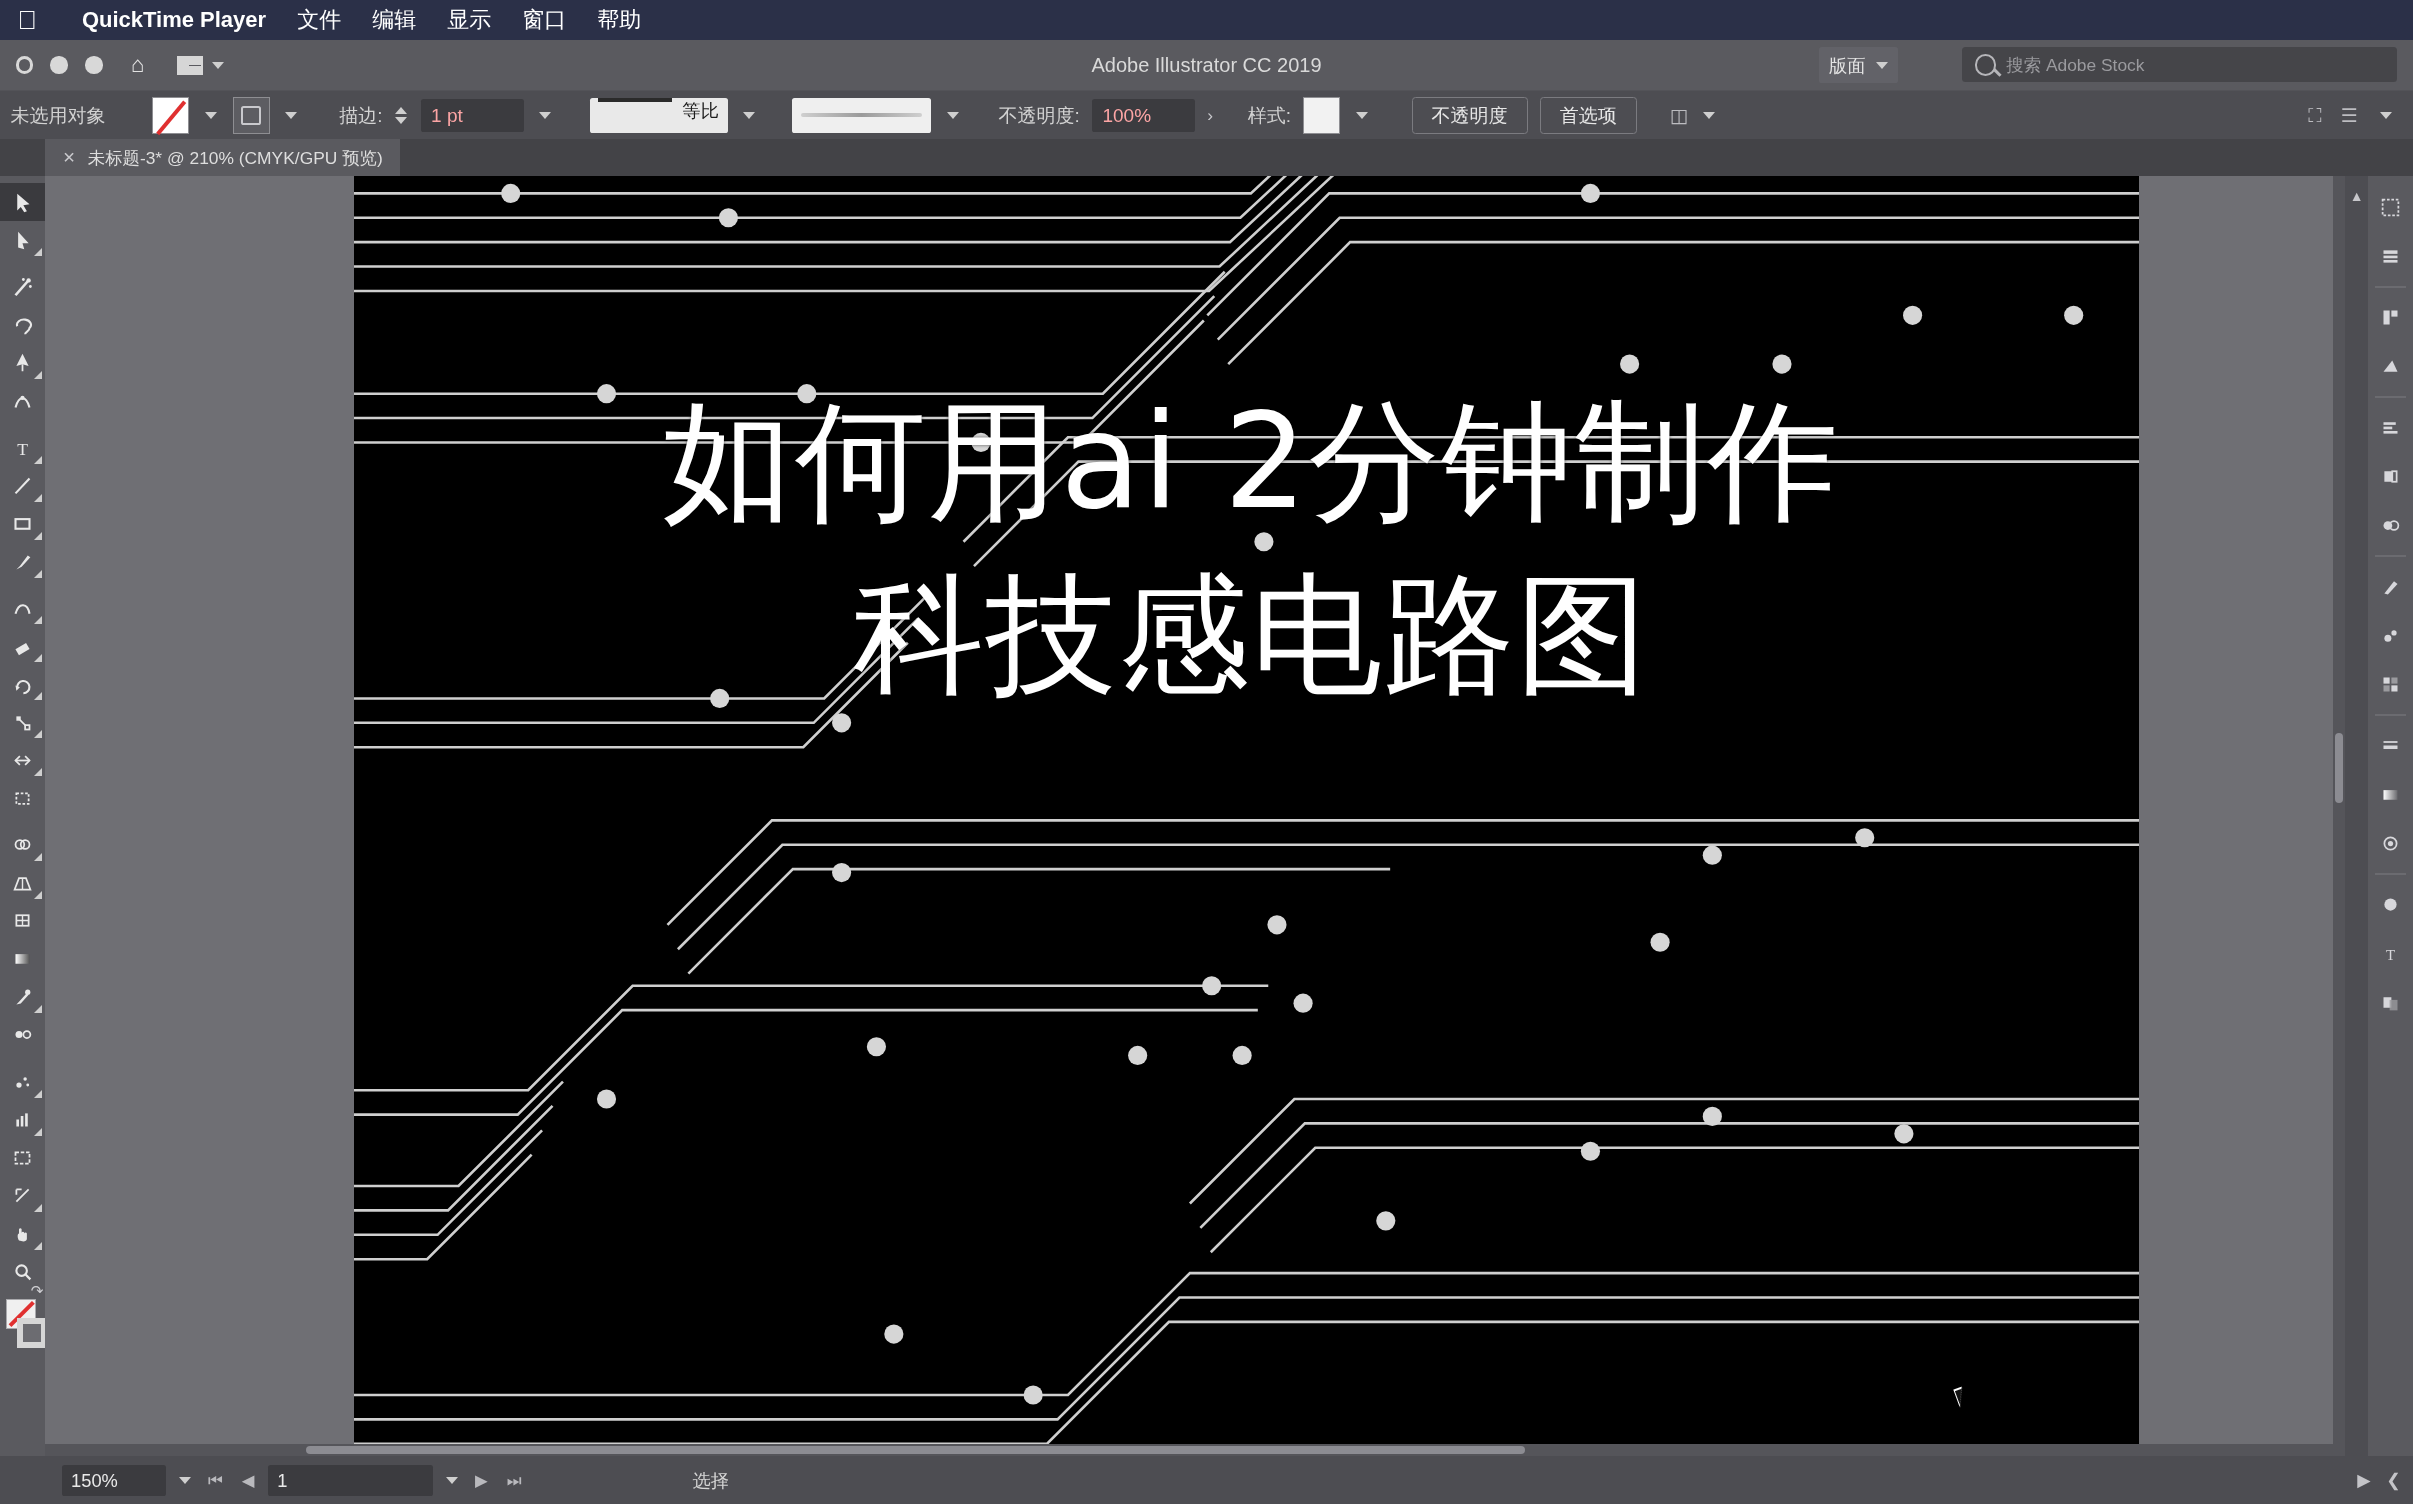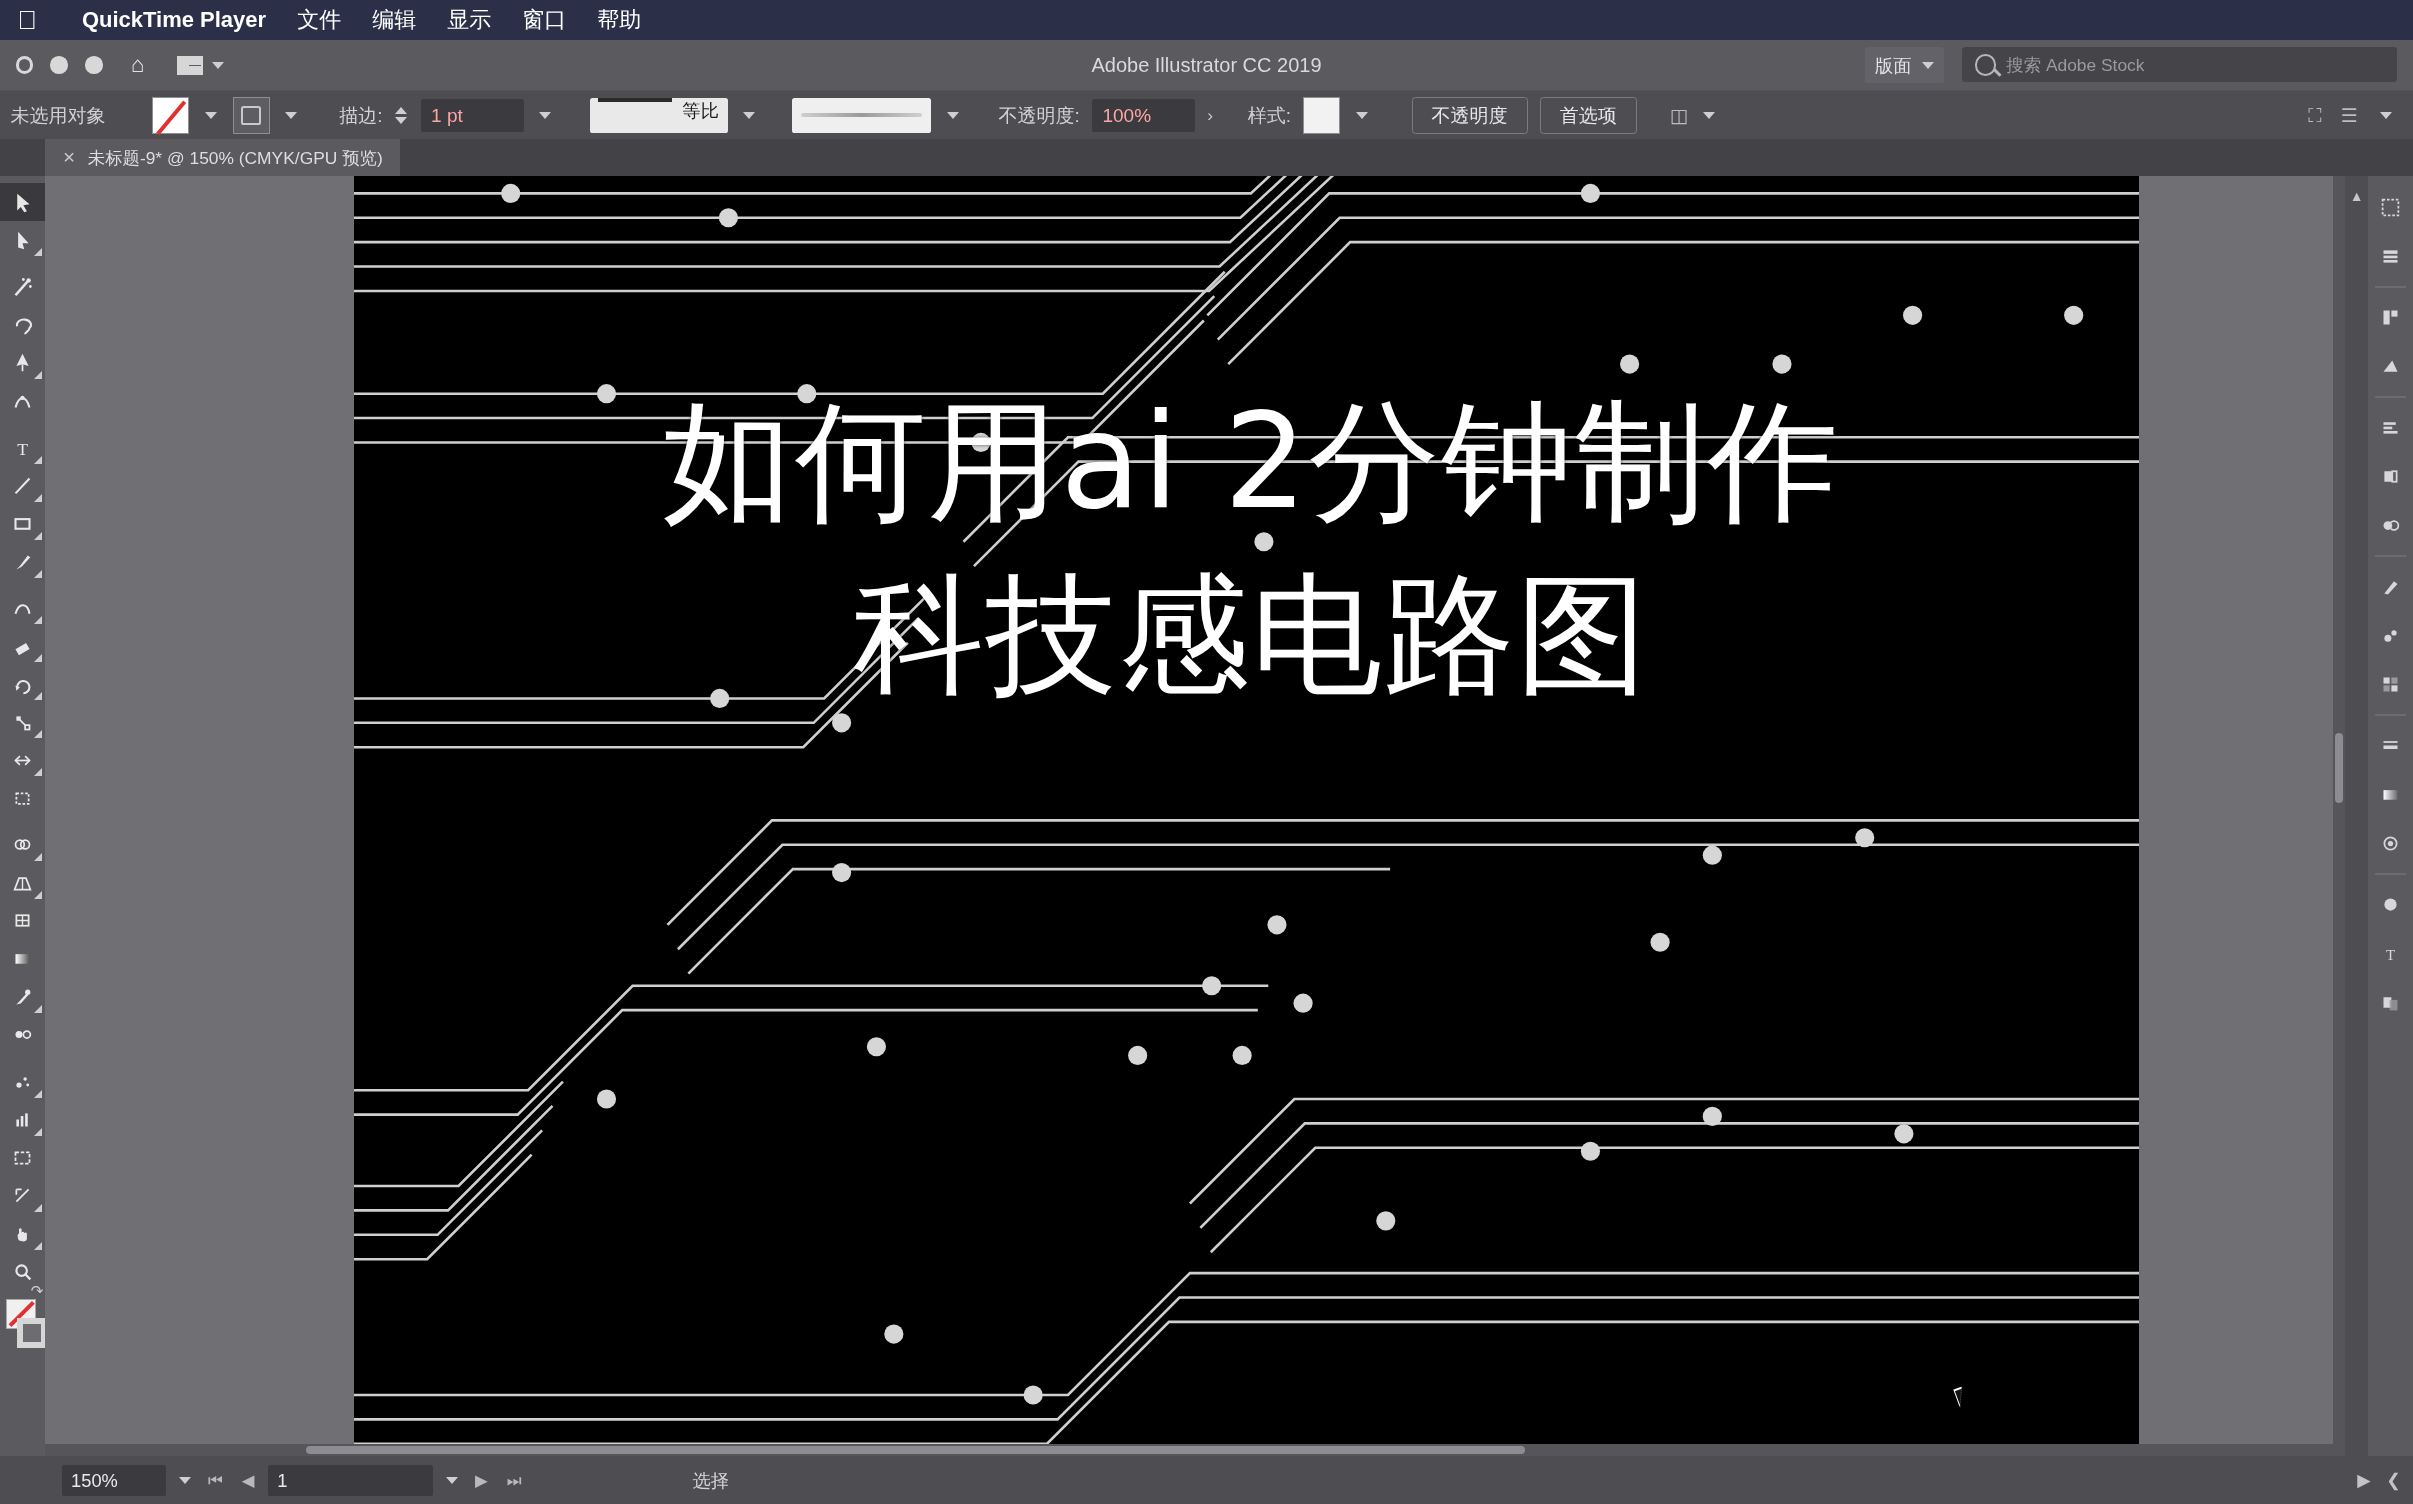--- a/index.html
+++ b/index.html
@@ -21,21 +21,21 @@
   .arrange{margin-left:33px;display:flex;align-items:center;gap:8.7px;}
   .arr-box{width:26px;height:19px;border:2.6px solid #d6d6d6;box-sizing:border-box;display:flex;}
   .arr-box i{display:block;background:#d6d6d6;}
   .arr-box i.a{width:9.6px;height:100%;}
   .arr-box i.b{flex:1;border-left:2.6px solid transparent;background:linear-gradient(#d6d6d6 45%,transparent 45%,transparent 55%,#d6d6d6 55%);}
   .caret{width:0;height:0;border-left:6.1px solid transparent;border-right:6.1px solid transparent;border-top:7px solid #cfcfcf;}
   .ai-title{position:absolute;left:0;right:0;text-align:center;color:#d9d9d9;font-size:20px;pointer-events:none;}
   .tb-right{margin-left:auto;display:flex;gap:18px;padding-right:15.7px;}
   .layout-btn{display:flex;align-items:center;gap:10.4px;background:#626268;padding:5.2px 10.4px;border-radius:2.6px;}
   .layout-btn span{color:#e4e4e4;font-size:18.3px;}
-  .stock{width:435px;height:35px;background:#454549;border-radius:3.5px;display:flex;align-items:center;padding:0 12.2px;box-sizing:border-box;gap:10.4px;}
+  .stock{width:435px;height:35px;background:#454549;border-radius:3.5px;display:flex;align-items:center;padding:0 12.2px;box-sizing:border-box;gap:10.4px;margin-left:46px;}
   .stock .ph{color:#9a9a9e;font-size:17.4px;}
   .mag{width:17.4px;height:17.4px;border:2.6px solid #b6b6ba;border-radius:50%;position:relative;flex:none;}
   .mag:after{content:"";position:absolute;width:8.7px;height:2.6px;background:#b6b6ba;right:-7.8px;bottom:0px;transform:rotate(45deg);}
 
   
   .ctrlbar{position:absolute;left:0;top:91px;width:2413px;height:49px;background:#4d4d52;display:flex;align-items:center;padding-left:10.4px;box-sizing:border-box;gap:12.2px;}
   .cb-label{color:#d2d2d2;font-size:19px;white-space:nowrap;}
   .swatch{width:37px;height:37px;background:#fff;border:1.7px solid #8e8e92;box-sizing:border-box;position:relative;}
   .swatch.none:after{content:"";position:absolute;left:-3.5px;right:-3.5px;top:50%;height:3.5px;background:#e03030;transform:rotate(-50deg);}
   .swatch.dark{background:#5d5d62;display:flex;align-items:center;justify-content:center;}
@@ -189,21 +189,21 @@
     <div class="cb-right">
       <div class="ic-grey">⛶</div>
       <div class="ic-grey">☰</div>
       <div class="mini-caret"></div>
     </div>
   </div>
 
   <div class="tabbar">
     <div class="doctab">
       <div class="x">✕</div>
-      <div class="nm">未标题-9* @ 150% (CMYK/GPU 预览)</div>
+      <div class="nm">未标题-3* @ 210% (CMYK/GPU 预览)</div>
     </div>
   </div>
 
   <div class="lefttool" id="toolcol">
       <div class="tool active">
         <svg width="21" height="21" viewBox="0 0 24 24">
           <polygon points="6,2 20,14 13,15 17,22 14,23 10,17 6,21" fill="#e8e8e8"></polygon>
         </svg>
       </div>
       <div class="tool">

